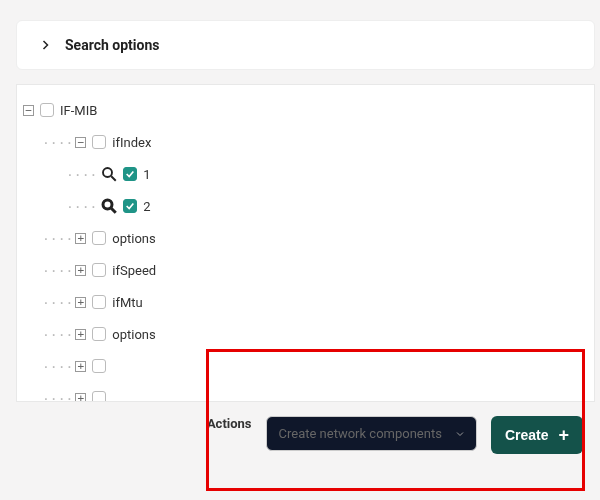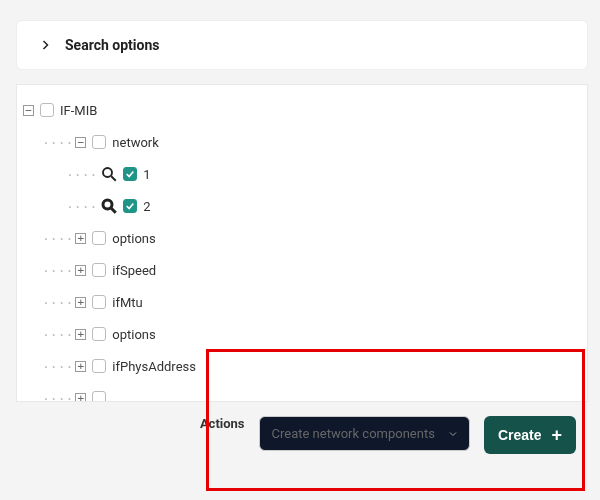--- a/index.html
+++ b/index.html
@@ -6,21 +6,21 @@
   body {
     margin: 0;
     font-family: -apple-system, BlinkMacSystemFont, "Segoe UI", Roboto, "Helvetica Neue", Arial, sans-serif;
     background: #f5f4f4;
     width: 600px;
     height: 500px;
     overflow: hidden;
     position: relative;
   }
   .outer {
-    padding: 20px 12px 0 16px;
+    padding: 20px 5px 0 16px;
   }
   .panel {
     background: #fff;
     border-radius: 6px;
     border: 1px solid #eee;
     display: flex;
     align-items: center;
     padding: 16px 22px;
     font-weight: 700;
     font-size: 14px;
@@ -164,21 +164,21 @@
     <div class="node indent0">
       <span class="expander">−</span>
       <span class="checkbox"></span>
       <span>IF-MIB</span>
     </div>
 
     <div class="node indent1 spaced">
       <span class="dots">....</span>
       <span class="expander">−</span>
       <span class="checkbox"></span>
-      <span>network</span>
+      <span>ifIndex</span>
     </div>
 
     <div class="node indent2 spaced">
       <span class="dots">....</span>
       <span class="mag">
         <svg width="18" height="18" viewBox="0 0 24 24" fill="none" stroke="#222" stroke-width="2.5">
             <circle cx="10" cy="10" r="6"></circle>
             <line x1="15" y1="15" x2="21" y2="21"></line>
           </svg>
       </span>
@@ -231,21 +231,20 @@
       <span class="dots">....</span>
       <span class="expander">+</span>
       <span class="checkbox"></span>
       <span>options</span>
     </div>
 
     <div class="node indent1 spaced">
       <span class="dots">....</span>
       <span class="expander">+</span>
       <span class="checkbox"></span>
-      <span>ifPhysAddress</span>
     </div>
 
     <div class="node indent1 spaced">
       <span class="dots">....</span>
       <span class="expander">+</span>
       <span class="checkbox"></span>
     </div>
 
   </div>
 

